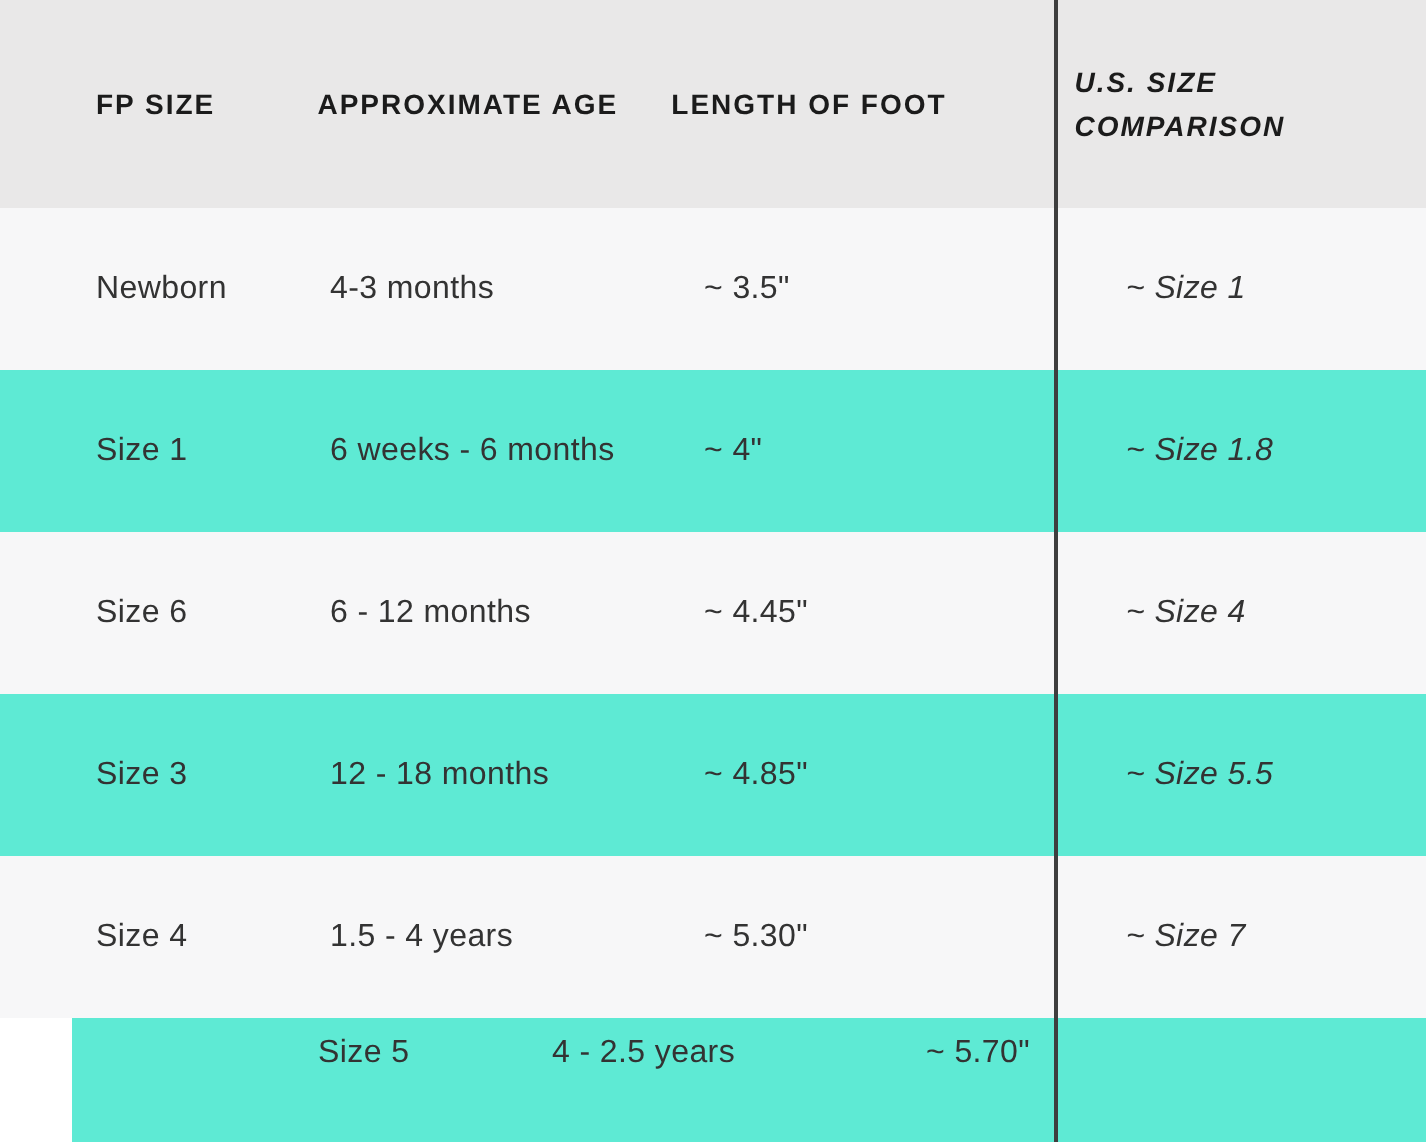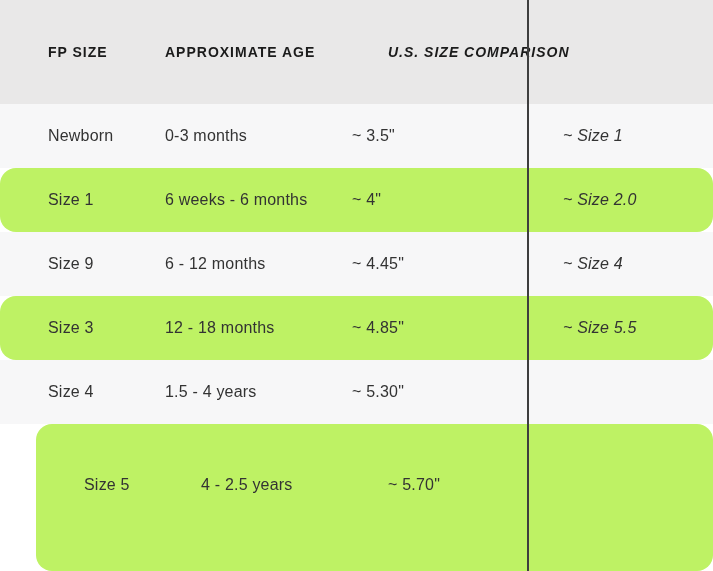--- a/index.html
+++ b/index.html
@@ -18,29 +18,30 @@
   }
   .row {
     display: flex;
     flex: 0 0 auto;
   }
   .row.header-row {
     height: 104px;
     background: #e9e8e8;
   }
   .row.body-row {
-    height: 64px;
+    height: 81px;
+    justify-content: center;
   }
   .row.body-row.last {
     height: auto;
     flex: 1 1 auto;
     margin-left: 36px;
   }
   .row.light { background: #f7f7f8; }
-  .row.gray  { background: #bef264; border-radius: 16px; }
+  .row.gray  { background: #5eead4; }
 
   .cell {
     display: flex;
     align-items: center;
     box-sizing: border-box;
     color: #333333;
     font-size: 16px;
     letter-spacing: 0.2px;
   }
   .c1 { width: 165px; padding-left: 48px; }
@@ -72,55 +73,57 @@
 </head>
 <body>
 
 <div class="size-chart">
 
   <div class="column-divider"></div>
 
   <div class="row header-row">
     <div class="cell c1">FP SIZE</div>
     <div class="cell c2">APPROXIMATE AGE</div>
+    <div class="cell c3">LENGTH OF FOOT</div>
     <div class="cell c4">U.S. SIZE COMPARISON</div>
   </div>
 
   <div class="row body-row light">
     <div class="cell c1">Newborn</div>
-    <div class="cell c2">0-3 months</div>
+    <div class="cell c2">4-3 months</div>
     <div class="cell c3">~ 3.5"</div>
     <div class="cell c4">~ Size 1</div>
   </div>
 
   <div class="row body-row gray">
     <div class="cell c1">Size 1</div>
     <div class="cell c2">6 weeks - 6 months</div>
     <div class="cell c3">~ 4"</div>
-    <div class="cell c4">~ Size 2.0</div>
+    <div class="cell c4">~ Size 1.8</div>
   </div>
 
   <div class="row body-row light">
-    <div class="cell c1">Size 9</div>
+    <div class="cell c1">Size 6</div>
     <div class="cell c2">6 - 12 months</div>
     <div class="cell c3">~ 4.45"</div>
     <div class="cell c4">~ Size 4</div>
   </div>
 
   <div class="row body-row gray">
     <div class="cell c1">Size 3</div>
     <div class="cell c2">12 - 18 months</div>
     <div class="cell c3">~ 4.85"</div>
     <div class="cell c4">~ Size 5.5</div>
   </div>
 
   <div class="row body-row light">
     <div class="cell c1">Size 4</div>
     <div class="cell c2">1.5 - 4 years</div>
     <div class="cell c3">~ 5.30"</div>
+    <div class="cell c4">~ Size 7</div>
   </div>
 
   <div class="row body-row gray last">
     <div class="cell c1">Size 5</div>
     <div class="cell c2">4 - 2.5 years</div>
     <div class="cell c3">~ 5.70"</div>
   </div>
 
 </div>
 

